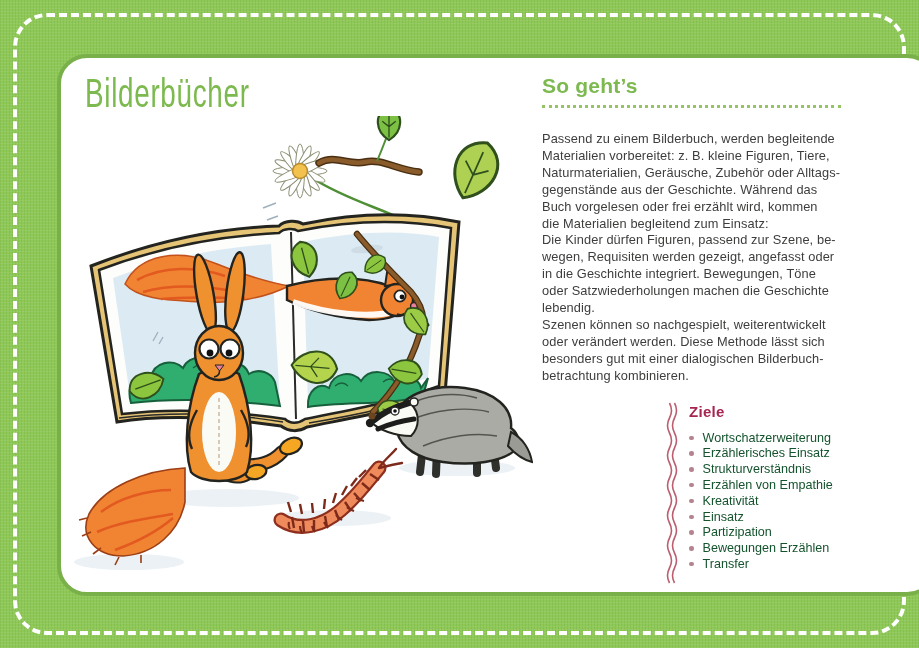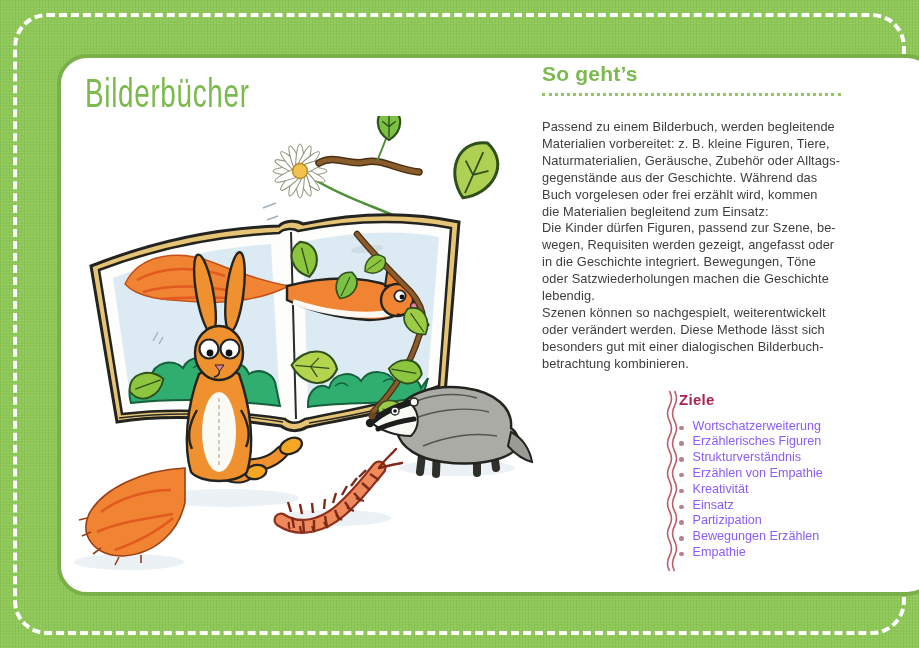--- a/index.html
+++ b/index.html
@@ -20,41 +20,41 @@
     background:#ffffff;border:4px solid #7ab04a;border-radius:30px;
     box-sizing:border-box;
   }
   .page-title{
     position:absolute;left:24px;top:12px;
     font-size:41px;font-weight:400;color:#7cb94e;
     transform:scaleX(.68);transform-origin:left top;
     letter-spacing:1px;white-space:nowrap;
   }
   .illustration{position:absolute;left:6px;top:58px;}
-  .content{position:absolute;left:481px;top:4px;width:300px;}
+  .content{position:absolute;left:481px;top:16px;width:300px;}
   .content h2{
     margin:0;font-size:21px;font-weight:700;color:#7cb94e;letter-spacing:.2px;
   }
   .dotted-divider{
     margin-top:7px;border-bottom:3px dotted #94c464;width:299px;height:0;
   }
   .body-text{
     margin-top:23px;font-size:12.8px;line-height:16.9px;color:#3d3d3c;
     white-space:pre;letter-spacing:.1px;
   }
   .ziele{display:flex;margin-top:16px;margin-left:124px;}
   .wavy{flex:0 0 auto;}
-  .ziele-content{}
+  .ziele-content{margin-left:10px;}
   .ziele-content h3{
     margin:2px 0 12px 0;font-size:15px;font-weight:700;color:#a62553;letter-spacing:.3px;
   }
   .ziele-content ul{list-style:none;margin:0;padding:0;}
   .ziele-content li{
-    display:flex;align-items:center;margin-bottom:3.2px;
-    font-size:12.6px;line-height:12.6px;color:#8b5cf6;
+    display:flex;align-items:flex-start;margin-bottom:3.2px;
+    font-size:12.6px;line-height:12.6px;color:#14532d;
   }
   .dot{
     flex:0 0 auto;width:4.5px;height:4.5px;border-radius:50%;
     background:#b4838f;margin:4px 9px 0 0;
   }
 </style>
 </head>
 <body>
 
 <div class="dashed-frame"></div>
@@ -248,21 +248,21 @@
       </svg>
       <div class="ziele-content">
         <h3>Ziele</h3>
         <ul>
           <li>
               <span class="dot"></span>
               <span>Wortschatzerweiterung</span>
             </li>
           <li>
               <span class="dot"></span>
-              <span>Erzählerisches Figuren</span>
+              <span>Erzählerisches Einsatz</span>
             </li>
           <li>
               <span class="dot"></span>
               <span>Strukturverständnis</span>
             </li>
           <li>
               <span class="dot"></span>
               <span>Erzählen von Empathie</span>
             </li>
           <li>
@@ -276,20 +276,20 @@
           <li>
               <span class="dot"></span>
               <span>Partizipation</span>
             </li>
           <li>
               <span class="dot"></span>
               <span>Bewegungen Erzählen</span>
             </li>
           <li>
               <span class="dot"></span>
-              <span>Empathie</span>
+              <span>Transfer</span>
             </li>
         </ul>
       </div>
     </div>
   </div>
 
 </div>
 
 </body></html>

